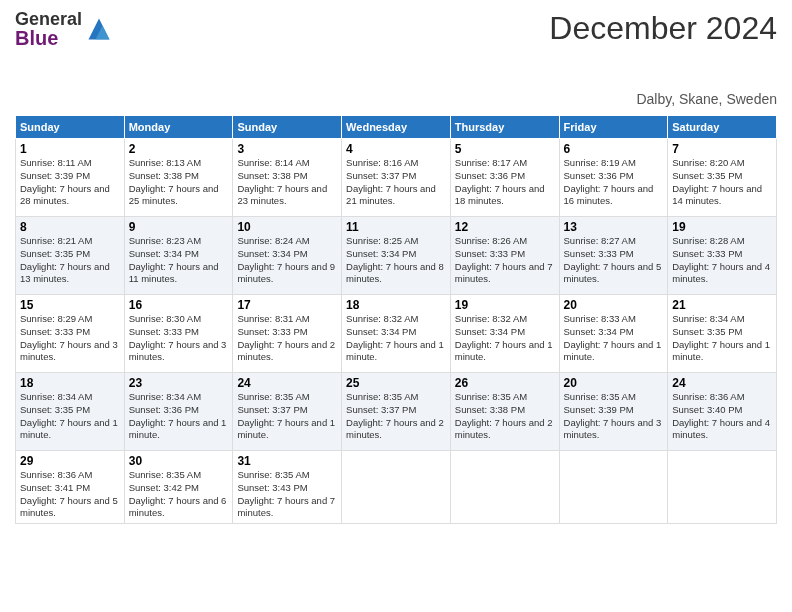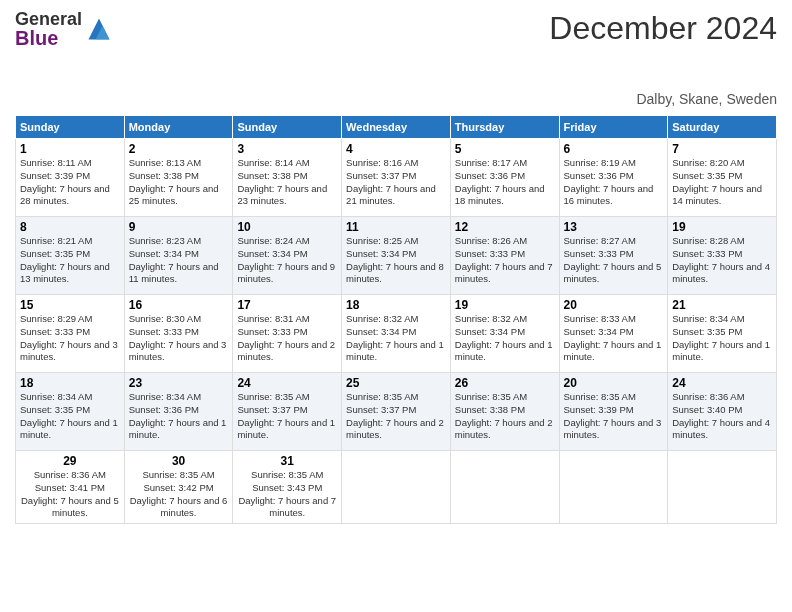--- a/index.html
+++ b/index.html
@@ -93,21 +93,20 @@
     .day-info {
       color: #333;
       line-height: 1.35;
     }
     .empty-cell {
       background: #fff !important;
       border: 1px solid #ddd;
     }
     .last-row td {
       height: 70px;
-      text-align: center;
     }
   </style>
 </head>
 <body>
 
 <div class="page">
   <div class="header">
     <div class="logo">
       <div class="logo-text">
         <span class="logo-general">General</span>

